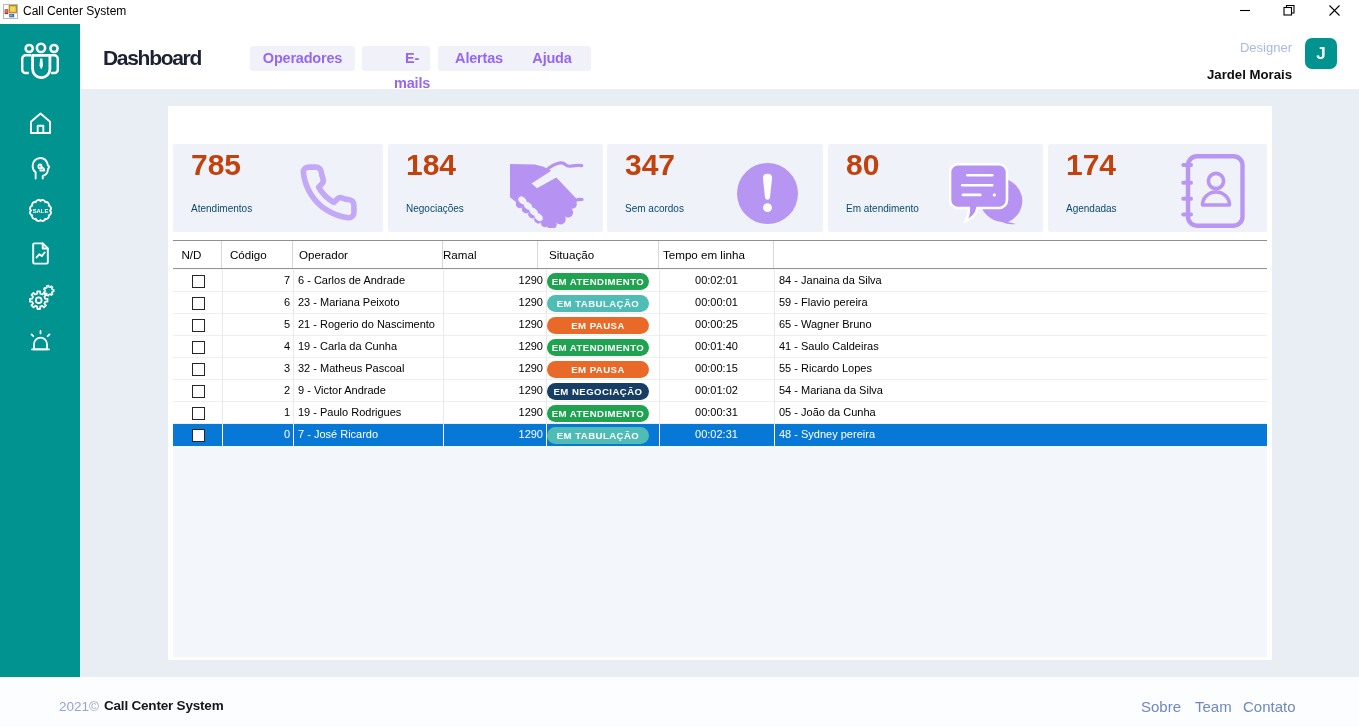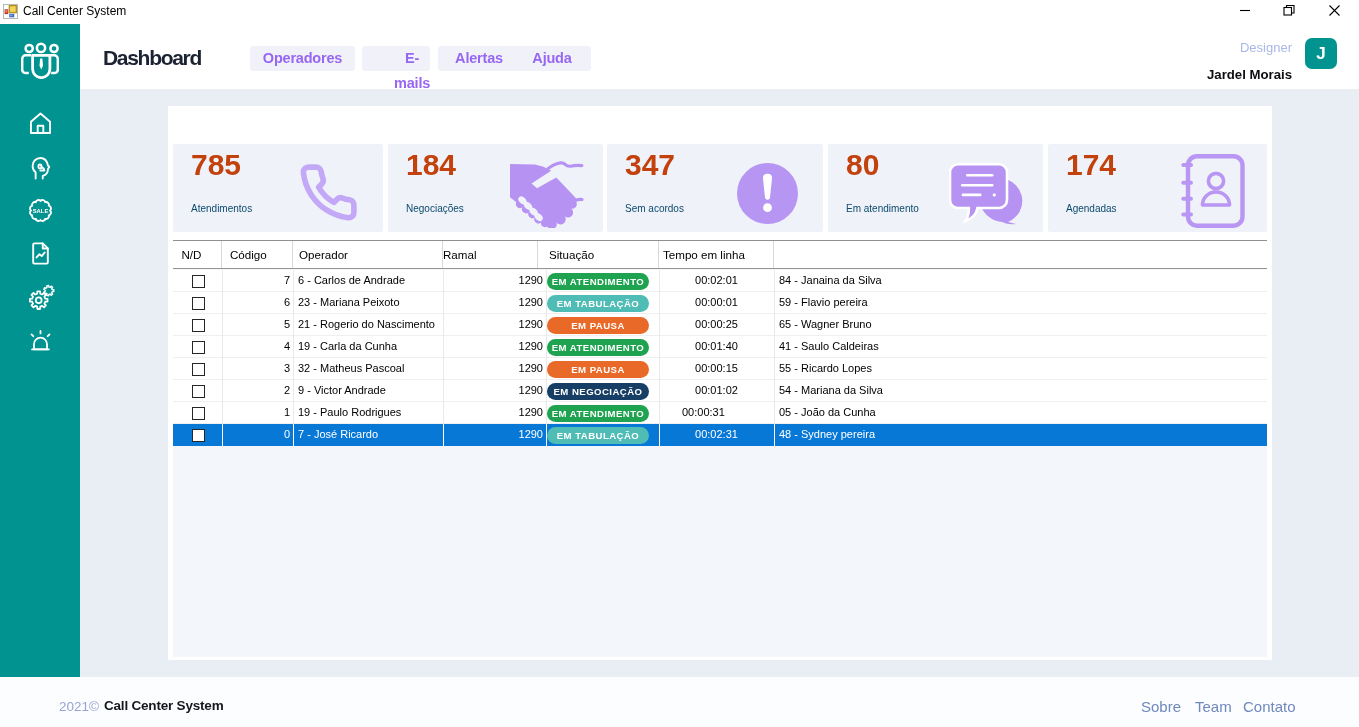--- a/index.html
+++ b/index.html
@@ -178,21 +178,21 @@
           <div class="badge bn">EM NEGOCIAÇÃO</div>
           <div class="cell" style="left:486px;width:115px;text-align:center;">00:01:02</div>
           <div class="cell" style="left:606px;width:480px;">54 - Mariana da Silva</div>
         </div>
         <div class="row" style="top:132px;">
           <div class="cbx"></div>
           <div class="cell" style="left:49px;width:68px;text-align:right;">1</div>
           <div class="cell" style="left:125px;width:145px;">19 - Paulo Rodrigues</div>
           <div class="cell" style="left:270px;width:100px;text-align:right;">1290</div>
           <div class="badge bg">EM ATENDIMENTO</div>
-          <div class="cell" style="left:509px;width:115px;">00:00:31</div>
+          <div class="cell" style="left:486px;width:115px;text-align:center;">00:00:31</div>
           <div class="cell" style="left:606px;width:480px;">05 - João da Cunha</div>
         </div>
         <div class="row sel" style="top:154px;">
           <i class="sep" style="left:49px"></i>
             <i class="sep" style="left:120px"></i>
             <i class="sep" style="left:270px"></i>
             <i class="sep" style="left:373px"></i>
             <i class="sep" style="left:486px"></i>
             <i class="sep" style="left:601px"></i>
           <div class="cbx"></div>

